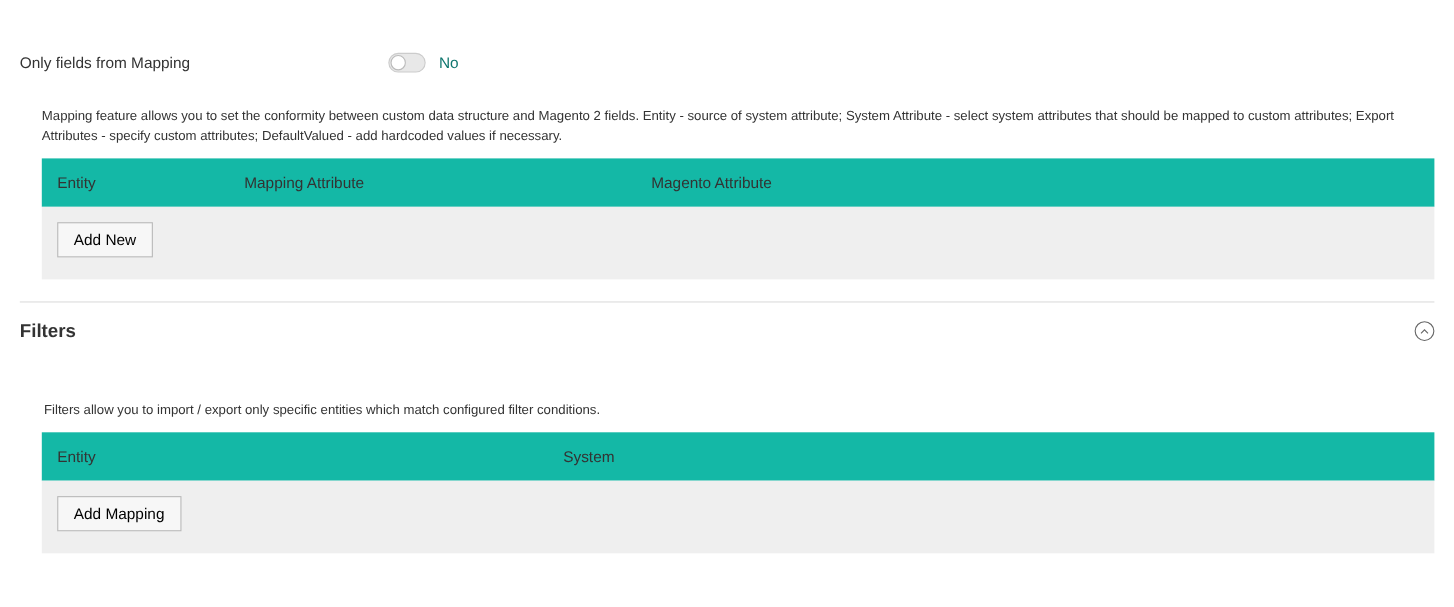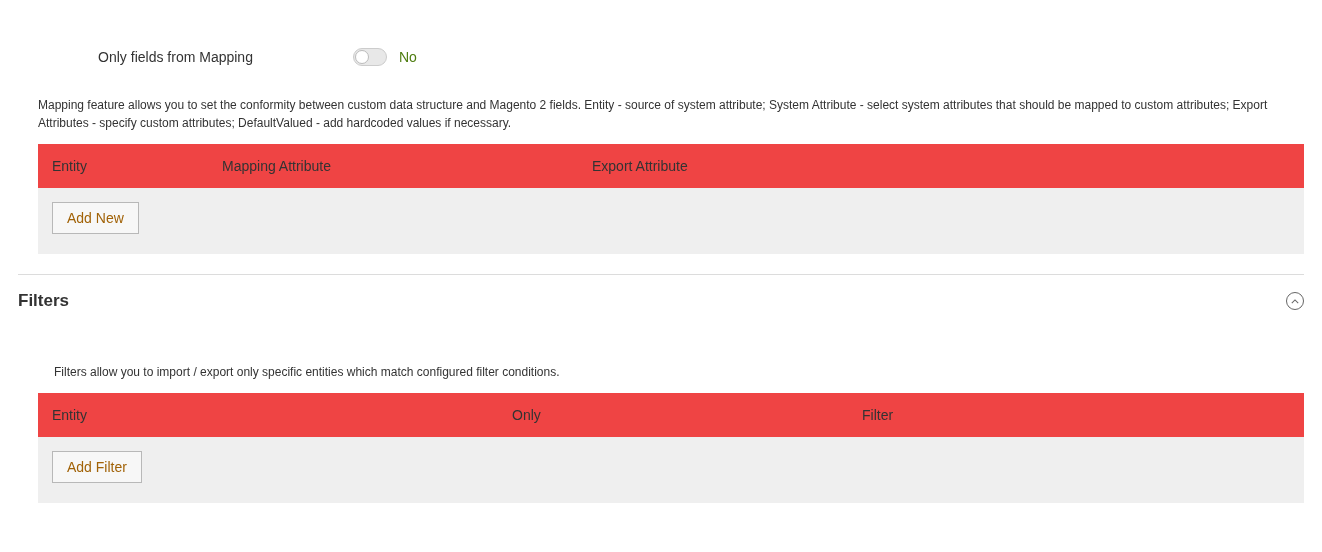--- a/index.html
+++ b/index.html
@@ -42,21 +42,21 @@
       width: 8px;
       height: 5px;
     }
     .field-row {
       display: flex;
       align-items: center;
       margin: 48px 0 30px 0;
     }
     .field-label {
       width: 335px;
-      text-align: center;
+      text-align: left;
       padding-right: 20px;
       color: #333;
       font-size: 14px;
     }
     .toggle {
       position: relative;
       width: 34px;
       height: 18px;
       background: #e8e8e8;
       border: 1px solid #cccccc;
@@ -68,70 +68,70 @@
       top: 1px;
       left: 1px;
       width: 14px;
       height: 14px;
       background: #ffffff;
       border: 1px solid #bbbbbb;
       border-radius: 50%;
     }
     .toggle-value {
       margin-left: 12px;
-      color: #4d7c0f;
+      color: #0f766e;
     }
     .description {
       margin: 0 0 12px 20px;
       color: #333;
       line-height: 1.5;
       font-size: 12px;
       padding-right: 20px;
     }
     .table-wrap {
       margin: 0 0 20px 20px;
     }
     .table-head {
       display: flex;
-      background: #ef4444;
+      background: #14b8a6;
       padding: 14px 14px;
       color: #333;
       font-size: 14px;
     }
     .map-col-entity { width: 170px; }
     .map-col-sys { width: 370px; }
     .map-col-export { width: 370px; }
     .map-col-default { flex: 1; }
     .filter-col-entity { width: 460px; }
     .filter-col-field { width: 350px; }
     .filter-col-filter { flex: 1; }
     .table-actions {
       background: #efefef;
       padding: 14px 14px 20px 14px;
     }
     .btn {
       display: inline-block;
       background: #f7f7f7;
       border: 1px solid #b8b8b8;
-      color: #a16207;
+      color: #000000;
       padding: 7px 14px;
       font-size: 14px;
       cursor: pointer;
       font-family: inherit;
     }
     .divider {
       border: none;
       border-top: 1px solid #dcdcdc;
       margin: 10px 18px 0 18px;
     }
     .filters-section .section-header {
       padding-top: 16px;
     }
     .filters-desc {
-      margin: 44px 0 12px 36px;
+      margin: 44px 0 12px 22px;
     }
   </style>
 </head>
 <body>
 
 <div class="section">
 
   <div class="field-row">
     <div class="field-label">Only fields from Mapping</div>
     <div class="toggle">
@@ -139,21 +139,21 @@
     </div>
     <div class="toggle-value">No</div>
   </div>
 
   <div class="description">Mapping feature allows you to set the conformity between custom data structure and Magento 2 fields. Entity - source of system attribute; System Attribute - select system attributes that should be mapped to custom attributes; Export Attributes - specify custom attributes; DefaultValued - add hardcoded values if necessary.</div>
 
   <div class="table-wrap">
     <div class="table-head">
       <div class="map-col-entity">Entity</div>
       <div class="map-col-sys">Mapping Attribute</div>
-      <div class="map-col-export">Export Attribute</div>
+      <div class="map-col-export">Magento Attribute</div>
     </div>
     <div class="table-actions">
       <button class="btn">Add New</button>
     </div>
   </div>
 </div>
 
 <hr class="divider">
 
 <div class="section filters-section">
@@ -164,20 +164,19 @@
         <path d="M1 5 L5 1 L9 5" stroke="#666" stroke-width="1.3" fill="none"></path>
       </svg>
     </div>
   </div>
 
   <div class="description filters-desc">Filters allow you to import / export only specific entities which match configured filter conditions.</div>
 
   <div class="table-wrap">
     <div class="table-head">
       <div class="filter-col-entity">Entity</div>
-      <div class="filter-col-field">Only</div>
-      <div class="filter-col-filter">Filter</div>
+      <div class="filter-col-field">System</div>
     </div>
     <div class="table-actions">
-      <button class="btn">Add Filter</button>
+      <button class="btn">Add Mapping</button>
     </div>
   </div>
 </div>
 
 </body></html>

